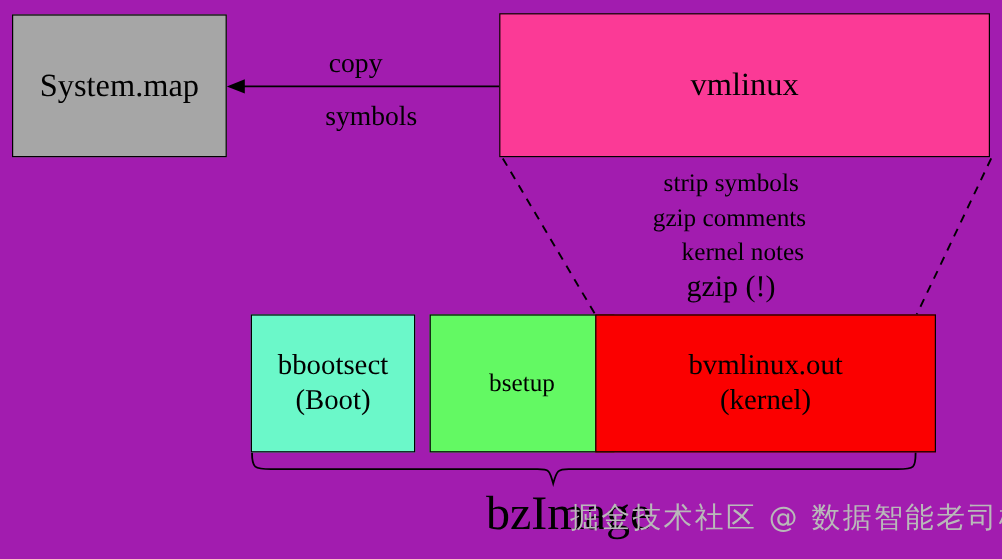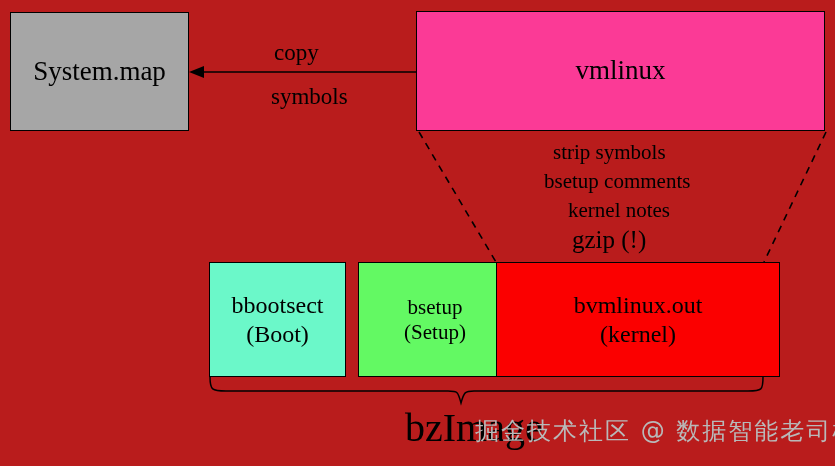--- a/index.html
+++ b/index.html
@@ -7,21 +7,21 @@
     padding: 0;
     background: #ffffff;
   }
   body {
     font-family: "Liberation Serif", "DejaVu Serif", serif;
   }
   #diagram {
     position: relative;
     width: 835px;
     height: 466px;
-    background: #b91c1c;
+    background: #a21caf;
     overflow: hidden;
   }
   .box {
     position: absolute;
     box-sizing: border-box;
     border: 1.5px solid #000000;
     display: flex;
     flex-direction: column;
     align-items: center;
     justify-content: center;
@@ -160,33 +160,32 @@
     <span>vmlinux</span>
   </div>
 
   <div class="box" id="bbootsect-box">
     <span>bbootsect</span>
     <span class="line2">(Boot)</span>
   </div>
 
   <div class="box" id="bsetup-box">
     <span>bsetup</span>
-    <span class="line2">(Setup)</span>
   </div>
 
   <div class="box" id="bvmlinux-box">
     <span>bvmlinux.out</span>
     <span class="line2">(kernel)</span>
   </div>
 
   <div class="label" id="copy-label">copy</div>
   <div class="label" id="symbols-label">symbols</div>
 
   <div class="label strip-label" id="strip-symbols-label">strip symbols</div>
-  <div class="label strip-label" id="strip-comments-label">bsetup comments</div>
+  <div class="label strip-label" id="strip-comments-label">gzip comments</div>
   <div class="label strip-label" id="strip-notes-label">kernel notes</div>
   <div class="label" id="gzip-label">gzip (!)</div>
 
   <div class="label" id="bzimage-label">bzImage</div>
 
   <div id="watermark">掘金技术社区 @ 数据智能老司机</div>
 
 </div>
 
 </body></html>

